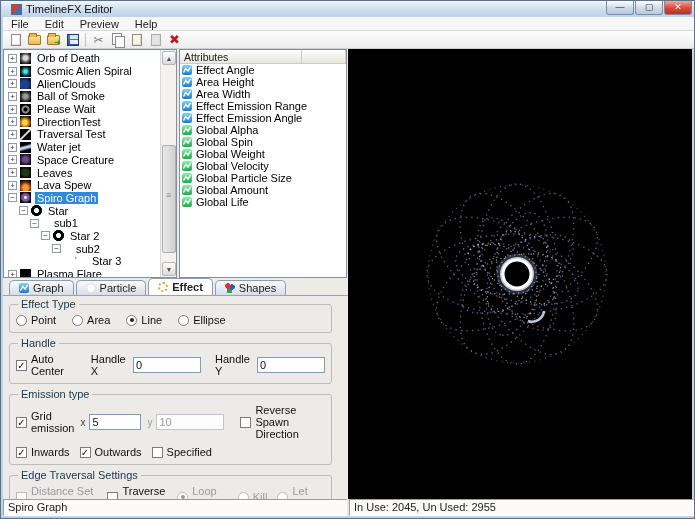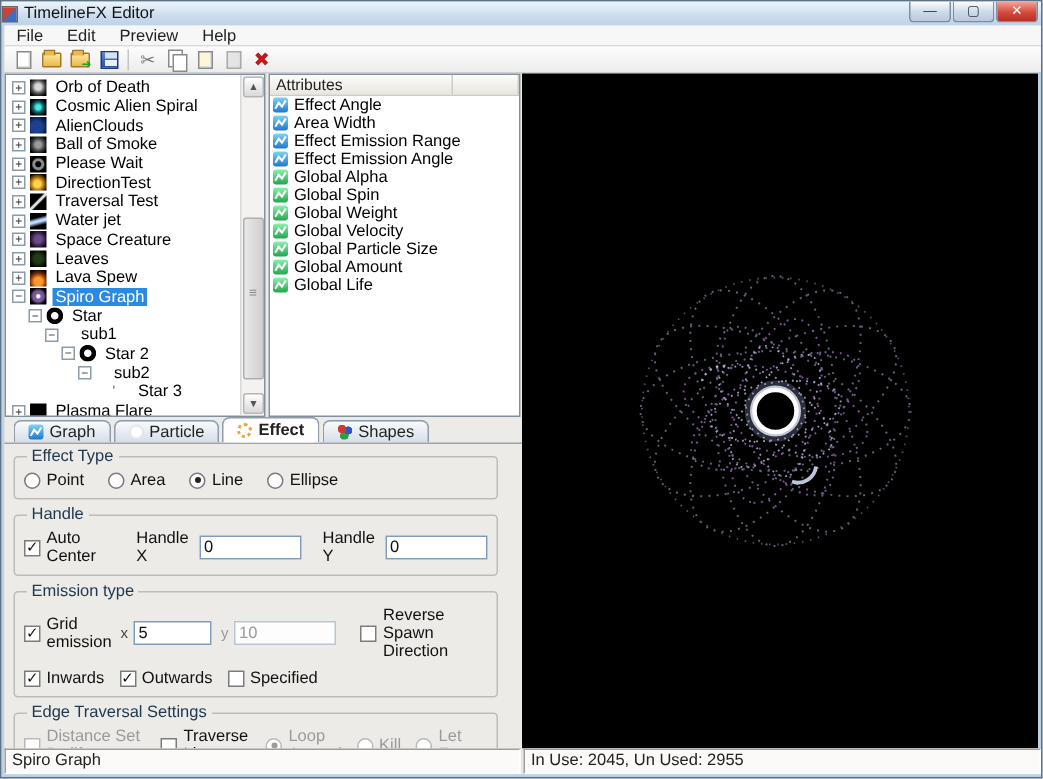--- a/index.html
+++ b/index.html
@@ -7,21 +7,21 @@
   .window{
     position:relative; width:695px; height:519px; overflow:hidden;
     background:#edebe7;
     border:1px solid #5f7186;
     box-shadow: inset 0 0 0 2px #bfd3e6;
   }
   
   .titlebar{
     position:absolute; left:0; top:0; width:695px; height:16px;
     background:linear-gradient(#eef5fc,#cbdcee 60%,#bed2e8);
-    display:flex; align-items:center; padding-left:0;
+    display:flex; align-items:center; padding-left:10px;
   }
   .app-icon{ width:11px; height:11px; margin-right:4px;
     background:linear-gradient(135deg,#d04030 0 40%,#3a6fc4 60%); border:1px solid #666; }
   .title-text{ font-size:11px; color:#111; }
   .win-controls{ position:absolute; right:4px; top:0; display:flex; }
   .wbtn{ width:28px; height:14px; border:1px solid #7b8ea2; border-top:none;
     border-radius:0 0 3px 3px; background:linear-gradient(#fdfeff,#ccd9e8 55%,#b9cade);
     font-size:9px; line-height:13px; text-align:center; color:#333; margin-left:1px;}
   .wbtn.close{ background:linear-gradient(#f2a79b,#d54a3c 55%,#b92f22); color:#fff; font-weight:bold;}
   
@@ -321,20 +321,28 @@
       <div class="attr-hcell c2"></div>
     </div>
     <div id="attrRows">
         <div class="arow">
           <span class="aicon effect">
             <svg width="10" height="10">
               <path d="M1.5 7.5 L3.8 3.5 L6 6 L8.5 2" stroke="#fff" stroke-width="1.4" fill="none"></path>
             </svg>
           </span>
           <span class="alabel">Effect Angle</span>
+        </div>
+        <div class="arow">
+          <span class="aicon effect">
+            <svg width="10" height="10">
+              <path d="M1.5 7.5 L3.8 3.5 L6 6 L8.5 2" stroke="#fff" stroke-width="1.4" fill="none"></path>
+            </svg>
+          </span>
+          <span class="alabel">Area Height</span>
         </div>
         <div class="arow">
           <span class="aicon effect">
             <svg width="10" height="10">
               <path d="M1.5 7.5 L3.8 3.5 L6 6 L8.5 2" stroke="#fff" stroke-width="1.4" fill="none"></path>
             </svg>
           </span>
           <span class="alabel">Area Width</span>
         </div>
         <div class="arow">

